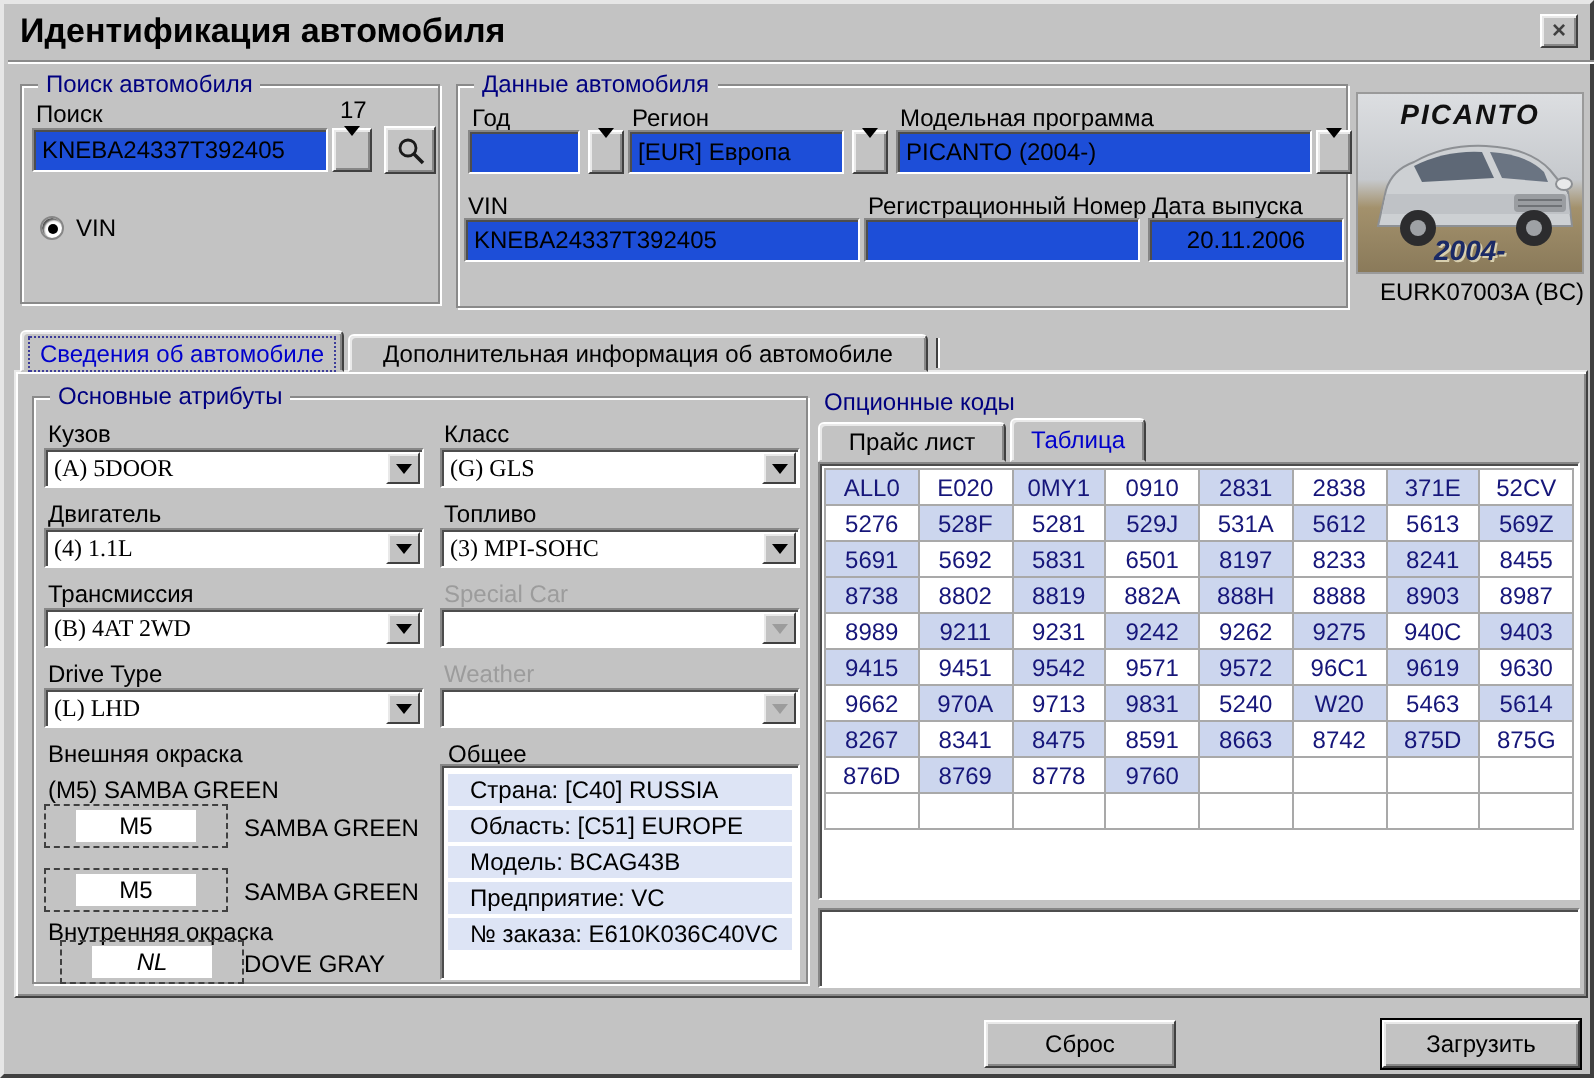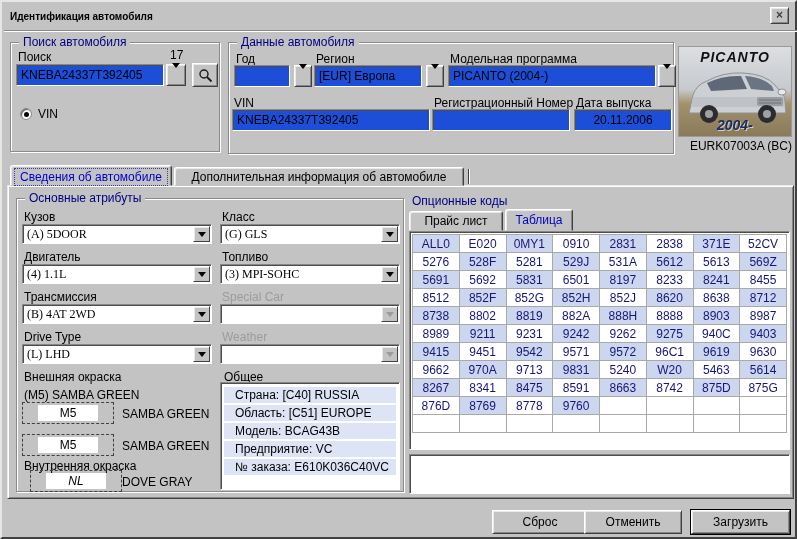--- a/index.html
+++ b/index.html
@@ -7,21 +7,21 @@
   body { font-family:"Liberation Sans","DejaVu Sans",sans-serif; font-size:12px; color:#000; background:#c3c3c3; position:relative; overflow:hidden; }
 
   .abs { position:absolute; }
 
   
   .raised { background:#c3c3c3; border:1px solid; border-color:#ffffff #404040 #404040 #ffffff; box-shadow:inset 1px 1px 0 #e9e9e9, inset -1px -1px 0 #878787; }
   .dialog { width:797px; height:539px; border:2px solid; border-color:#e6e6e6 #404040 #404040 #e6e6e6; background:#c3c3c3; position:relative; }
   .etched-h { height:2px; border-top:1px solid #8a8a8a; border-bottom:1px solid #ffffff; }
 
   .titlebar { left:2px; top:2px; width:789px; height:24px; display:flex; align-items:center; padding-left:6px; }
-  .title { font-weight:bold; font-size:10px; }
+  .title { font-weight:bold; font-size:17px; }
   .close-btn { width:19px; height:17px; right:6px; top:5px; text-align:center; line-height:15px; font-size:12px; font-weight:bold; color:#404040; cursor:default; }
 
   .groupbox { border:1px solid #8a8a8a; box-shadow:1px 1px 0 #ffffff, inset 1px 1px 0 #ffffff; }
   .legend { position:absolute; top:-8px; left:8px; background:#c3c3c3; padding:0 4px; color:#000080; white-space:nowrap; }
 
   .lbl { position:absolute; white-space:nowrap; }
   .lbl.disabled { color:#9c9c9c; }
 
   .input { position:absolute; height:22px; font:12px "Liberation Sans","DejaVu Sans",sans-serif; background:#1d4ed8; border:1px solid; border-color:#878787 #ffffff #ffffff #878787; box-shadow:inset 1px 1px 0 #4d4d4d; padding:0 4px; outline:none; }
   .input.centered { text-align:center; }
@@ -282,30 +282,20 @@
             <td class="hl">5691</td>
             <td>5692</td>
             <td class="hl">5831</td>
             <td>6501</td>
             <td class="hl">8197</td>
             <td>8233</td>
             <td class="hl">8241</td>
             <td>8455</td>
           </tr>
           <tr>
-            <td>8512</td>
-            <td class="hl">852F</td>
-            <td>852G</td>
-            <td class="hl">852H</td>
-            <td>852J</td>
-            <td class="hl">8620</td>
-            <td>8638</td>
-            <td class="hl">8712</td>
-          </tr>
-          <tr>
             <td class="hl">8738</td>
             <td>8802</td>
             <td class="hl">8819</td>
             <td>882A</td>
             <td class="hl">888H</td>
             <td>8888</td>
             <td class="hl">8903</td>
             <td>8987</td>
           </tr>
           <tr>
@@ -369,20 +359,17 @@
             <td></td>
           </tr>
         </tbody>
       </table>
   </div>
   <div class="grid-box" style="left:407px; top:452px; width:381px; height:40px;"></div>
 
   <div class="btn" style="left:490px; top:508px; width:96px;">
     <span>Сброс</span>
   </div>
-  <div class="btn" style="left:582px; top:508px; width:98px;">
-    <span>Отменить</span>
-  </div>
   <div class="btn default" style="left:689px; top:508px; width:99px;">
     <span>Загрузить</span>
   </div>
 
 </div>
 
 </body></html>

